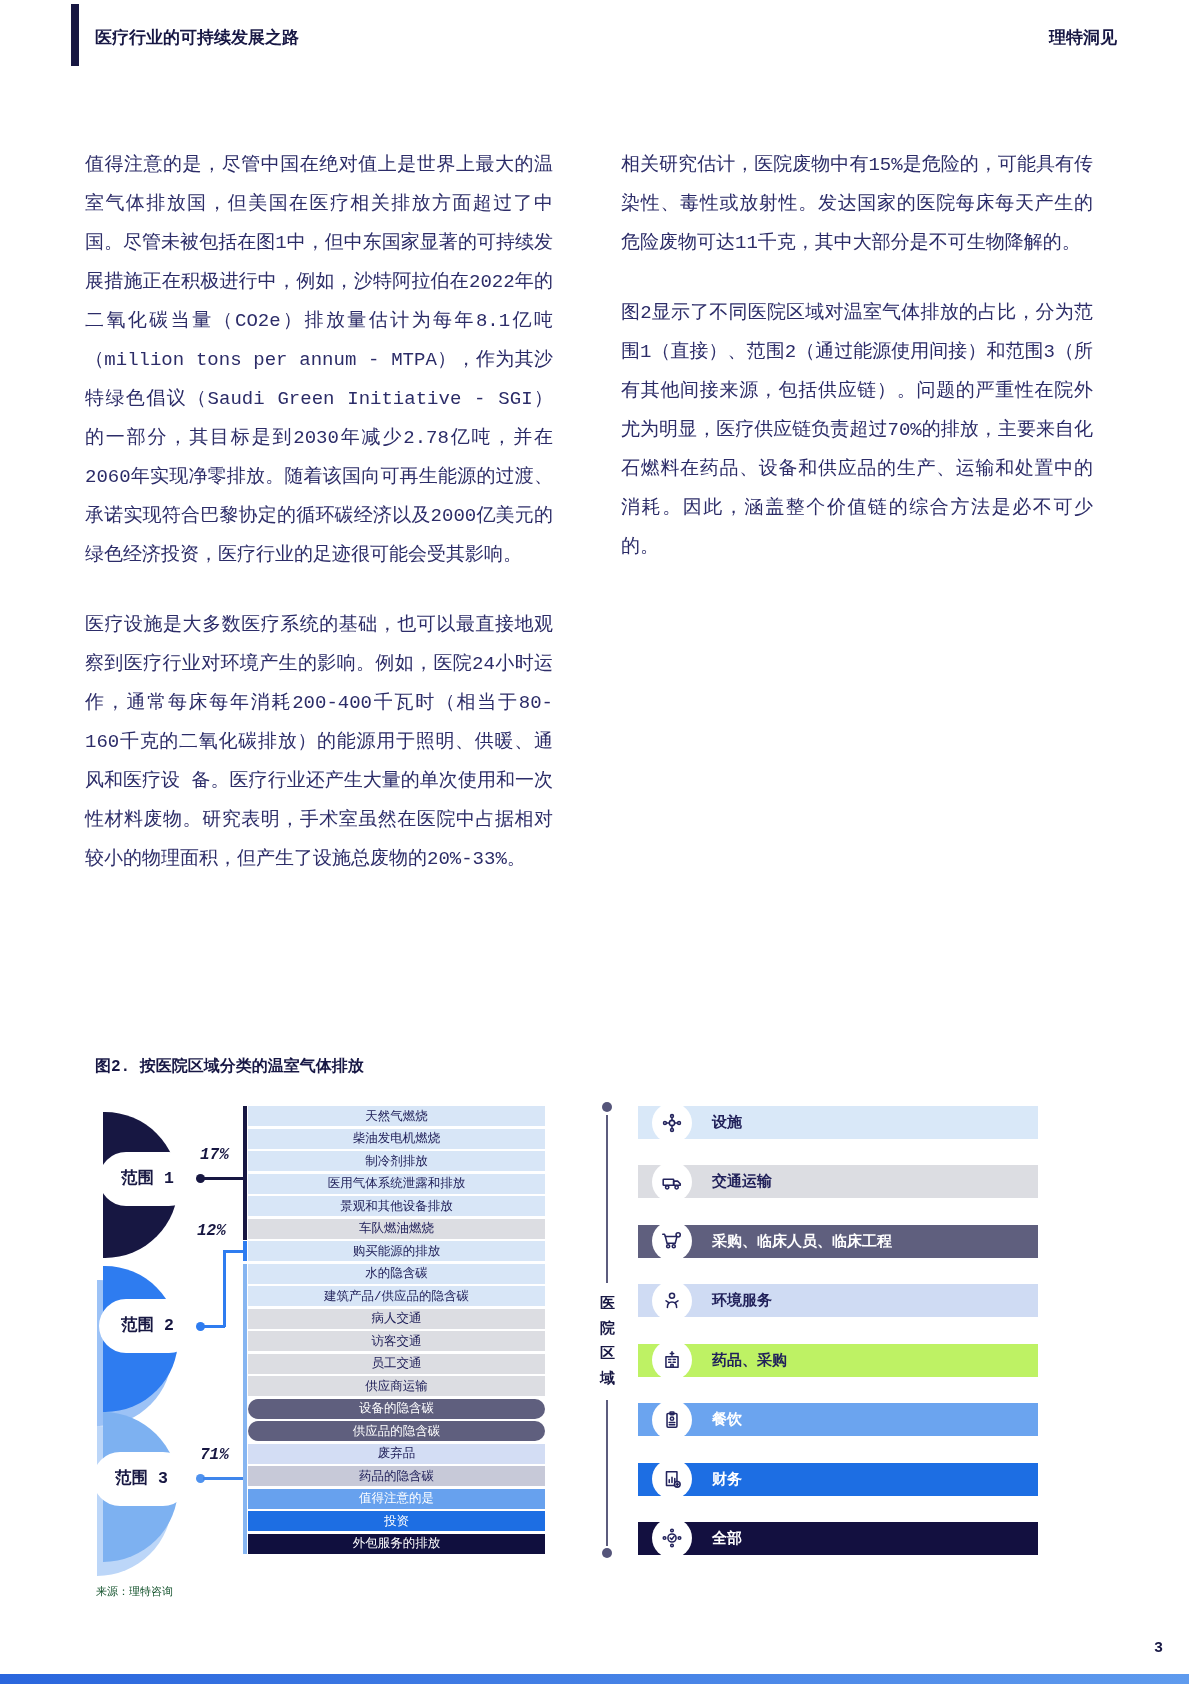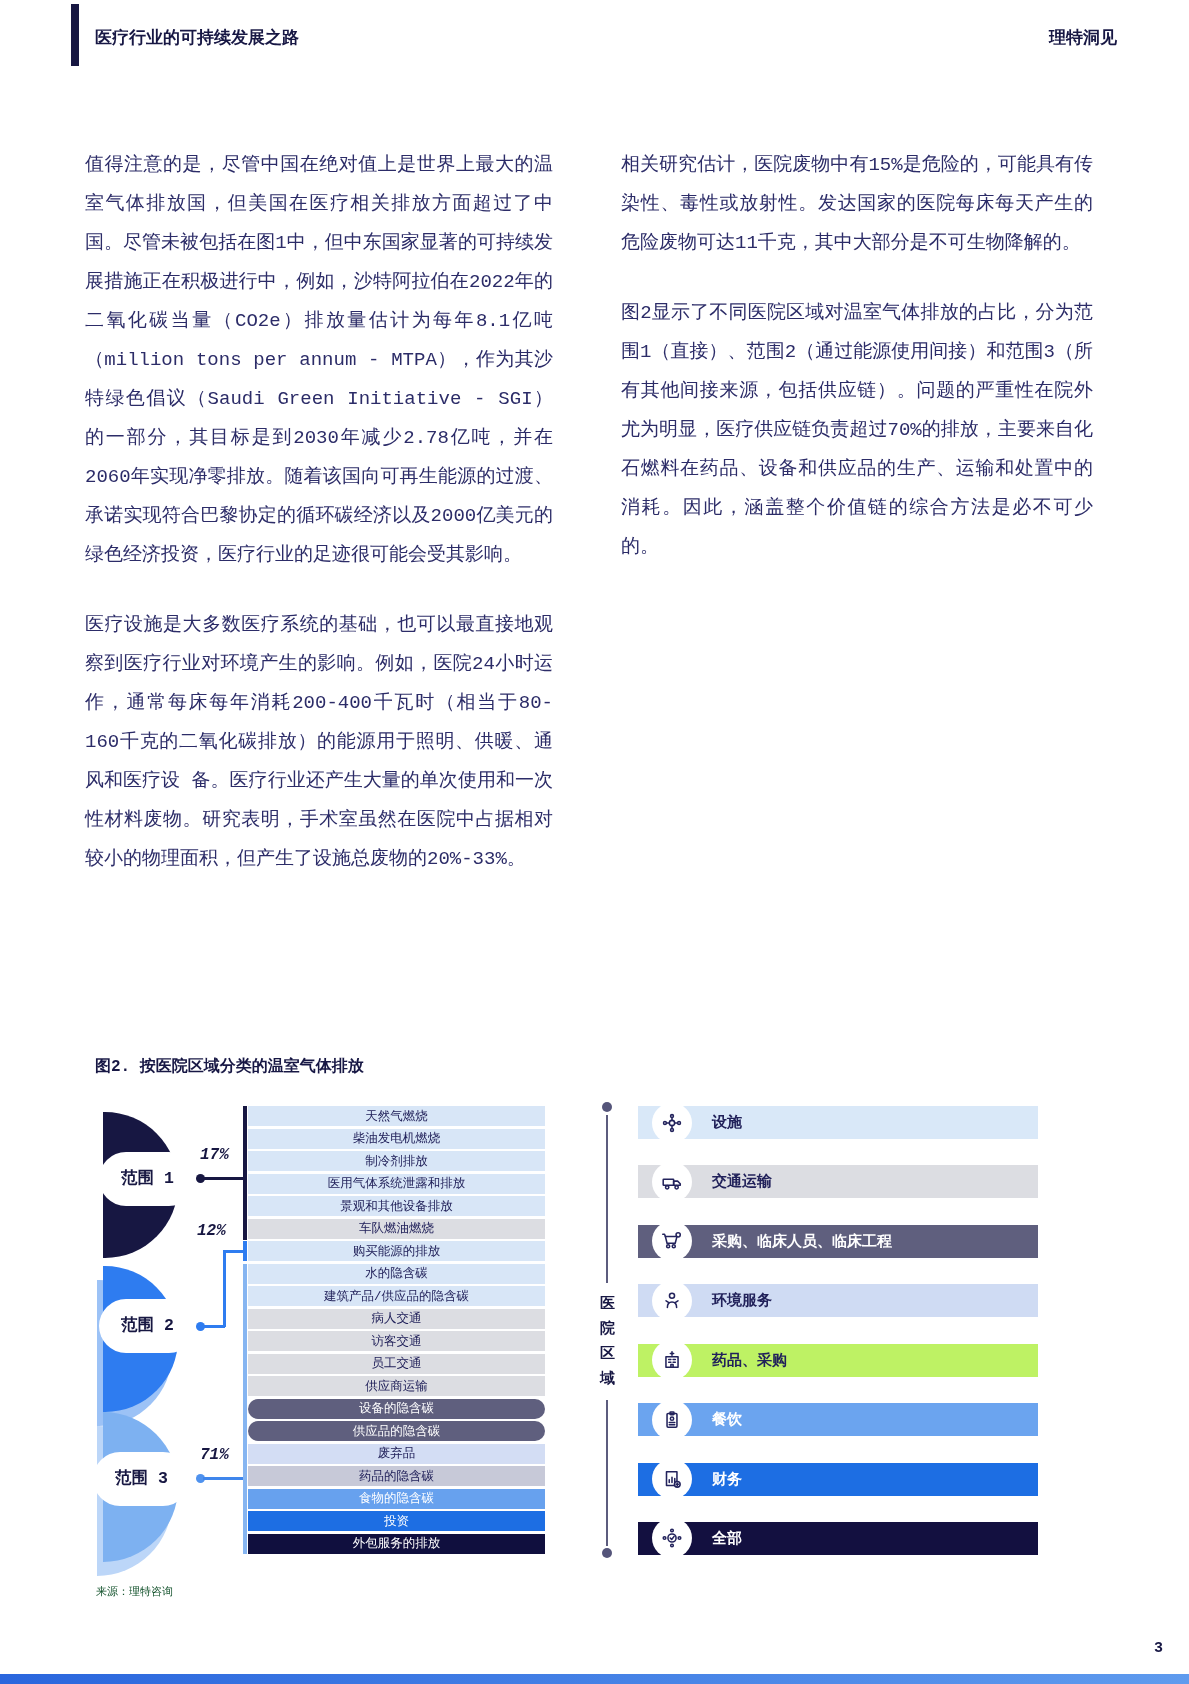--- a/index.html
+++ b/index.html
@@ -124,21 +124,21 @@
     <div class="bar t-light">水的隐含碳</div>
     <div class="bar t-light">建筑产品/供应品的隐含碳</div>
     <div class="bar t-gray">病人交通</div>
     <div class="bar t-gray">访客交通</div>
     <div class="bar t-gray">员工交通</div>
     <div class="bar t-gray">供应商运输</div>
     <div class="bar t-slate">设备的隐含碳</div>
     <div class="bar t-slate">供应品的隐含碳</div>
     <div class="bar t-pale">废弃品</div>
     <div class="bar t-lav">药品的隐含碳</div>
-    <div class="bar t-mid">食物的隐含碳</div>
+    <div class="bar t-mid">值得注意的是</div>
     <div class="bar t-blue">投资</div>
     <div class="bar t-navy">外包服务的排放</div>
   </div>
 
   <div class="axis-dot" style="top:1102px;"></div>
   <div class="axis-seg" style="top:1115px;height:168px;"></div>
   <div class="axis-label">医院区域</div>
   <div class="axis-seg" style="top:1400px;height:146px;"></div>
   <div class="axis-dot" style="top:1548px;"></div>
 

